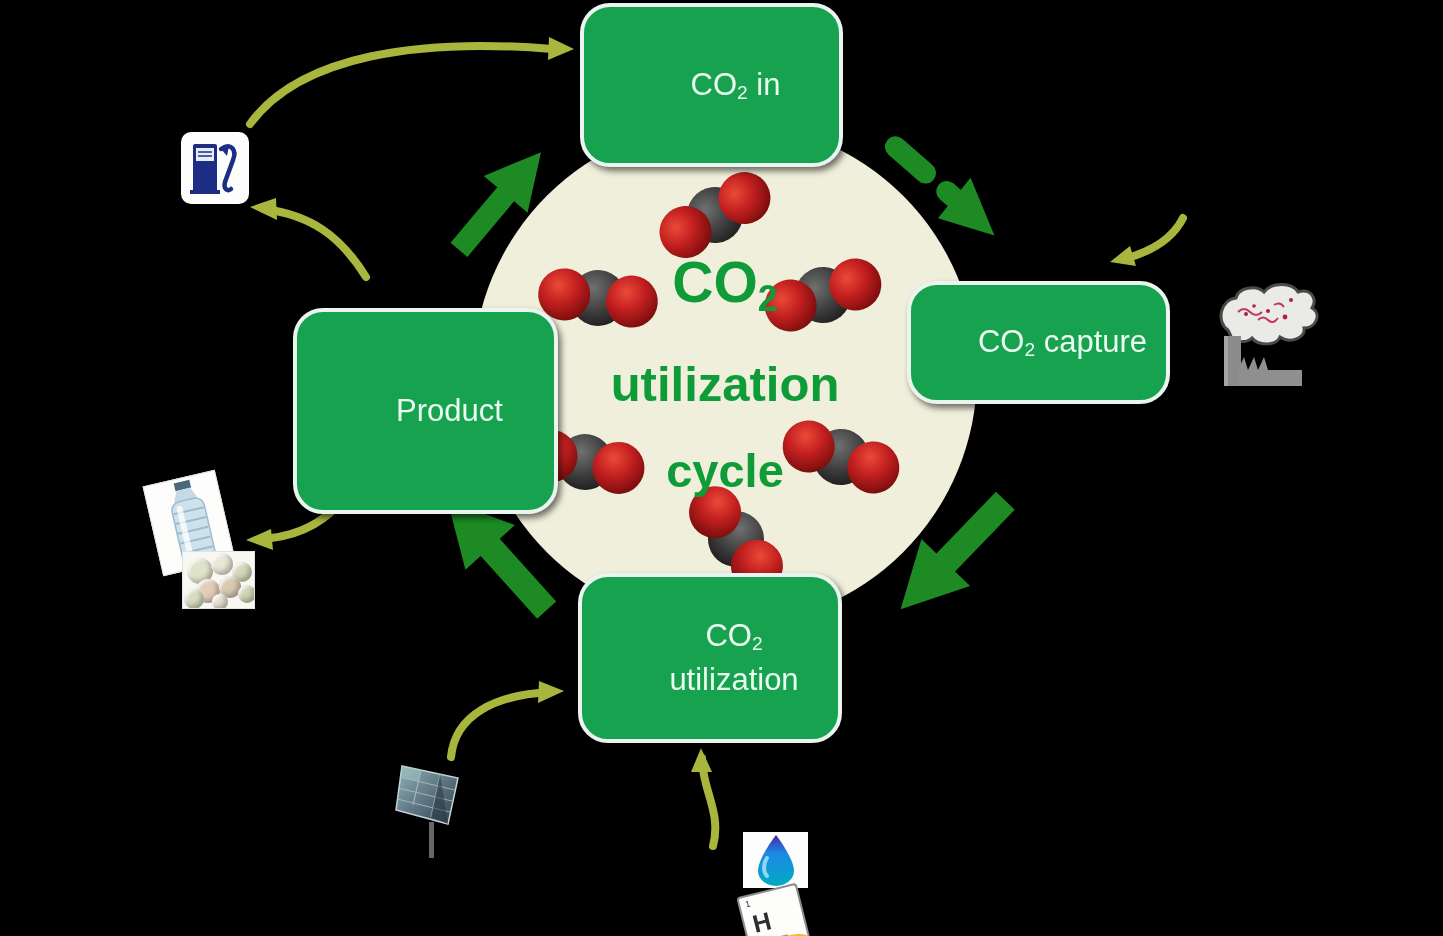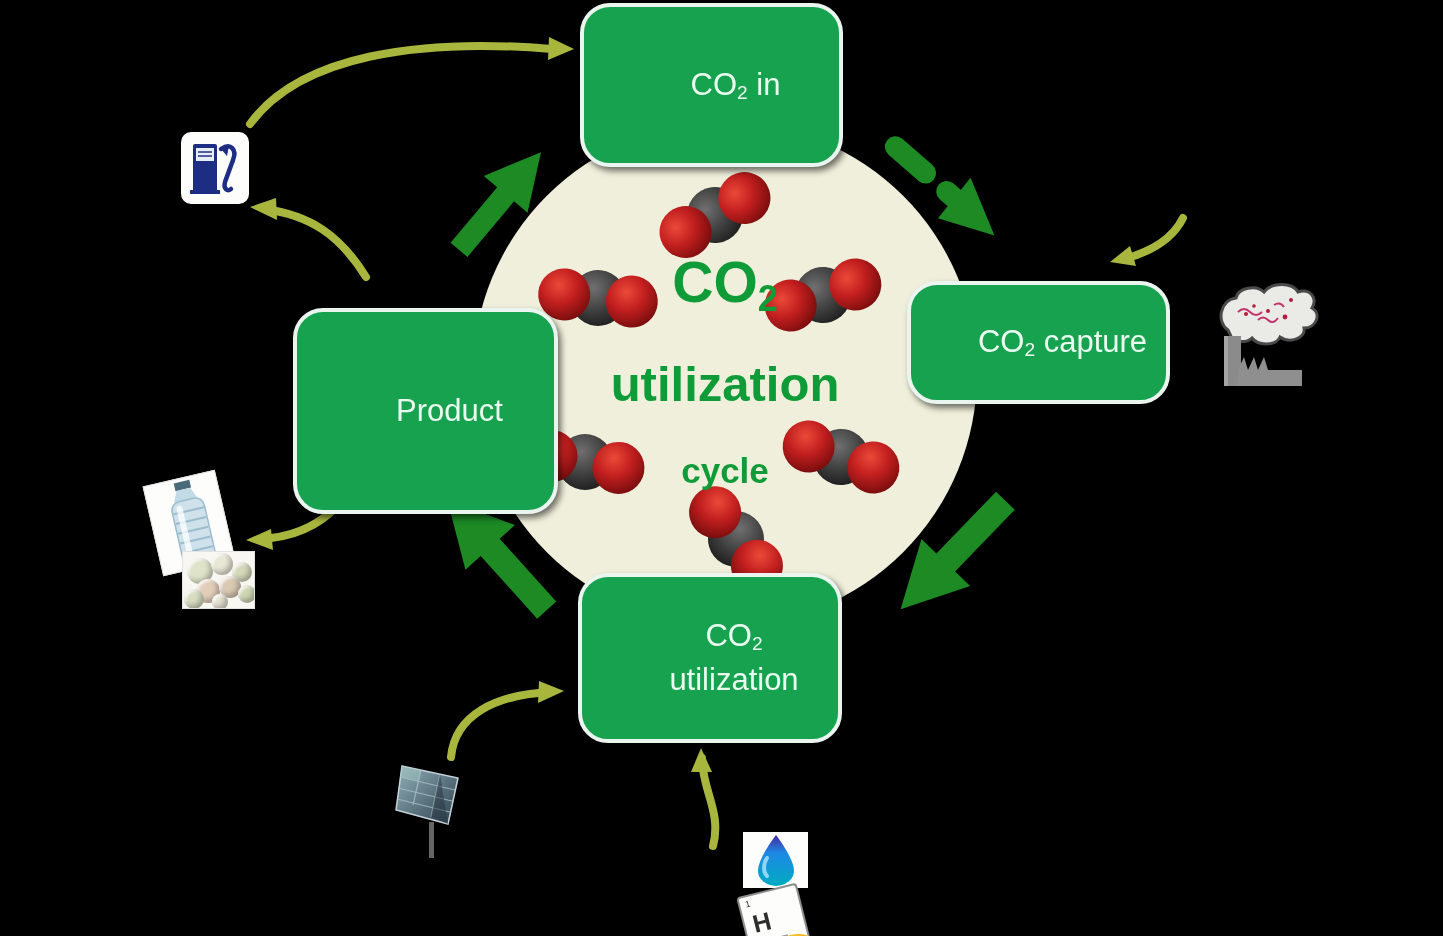--- a/index.html
+++ b/index.html
@@ -16,21 +16,21 @@
     padding-left:48px;
   }
   .gbox sub{font-size:.62em;vertical-align:-0.22em;}
   #center-text{
     position:absolute;left:505px;top:240px;width:440px;text-align:center;
     color:#0f9b38;font-weight:bold;
   }
   #center-text .l1{font-size:57px;line-height:84px;}
   #center-text .l1 sub{font-size:36px;vertical-align:-0.25em;}
   #center-text .l2{font-size:49px;line-height:86px;}
-  #center-text .l3{font-size:35px;line-height:88px;}
+  #center-text .l3{font-size:47px;line-height:88px;}
   .icon-card{position:absolute;background:#fdfdfb;box-sizing:border-box;}
   #pump-card{left:181px;top:132px;width:68px;height:72px;border-radius:10px;}
   #drop-card{left:743px;top:832px;width:65px;height:56px;}
   #h-card{
     left:744px;top:889px;width:62px;height:72px;transform:rotate(-14deg);
     border:2px solid #8d8d8d;border-radius:4px;overflow:hidden;
   }
   #h-card .num{position:absolute;left:5px;top:2px;font-size:9px;color:#333;}
   #h-card .sym{position:absolute;left:8px;top:14px;font-size:25px;font-weight:bold;color:#2e2e2e;}
   #h-card .tinyline{position:absolute;left:9px;top:46px;width:30px;height:3px;background:#9a9a9a;}

